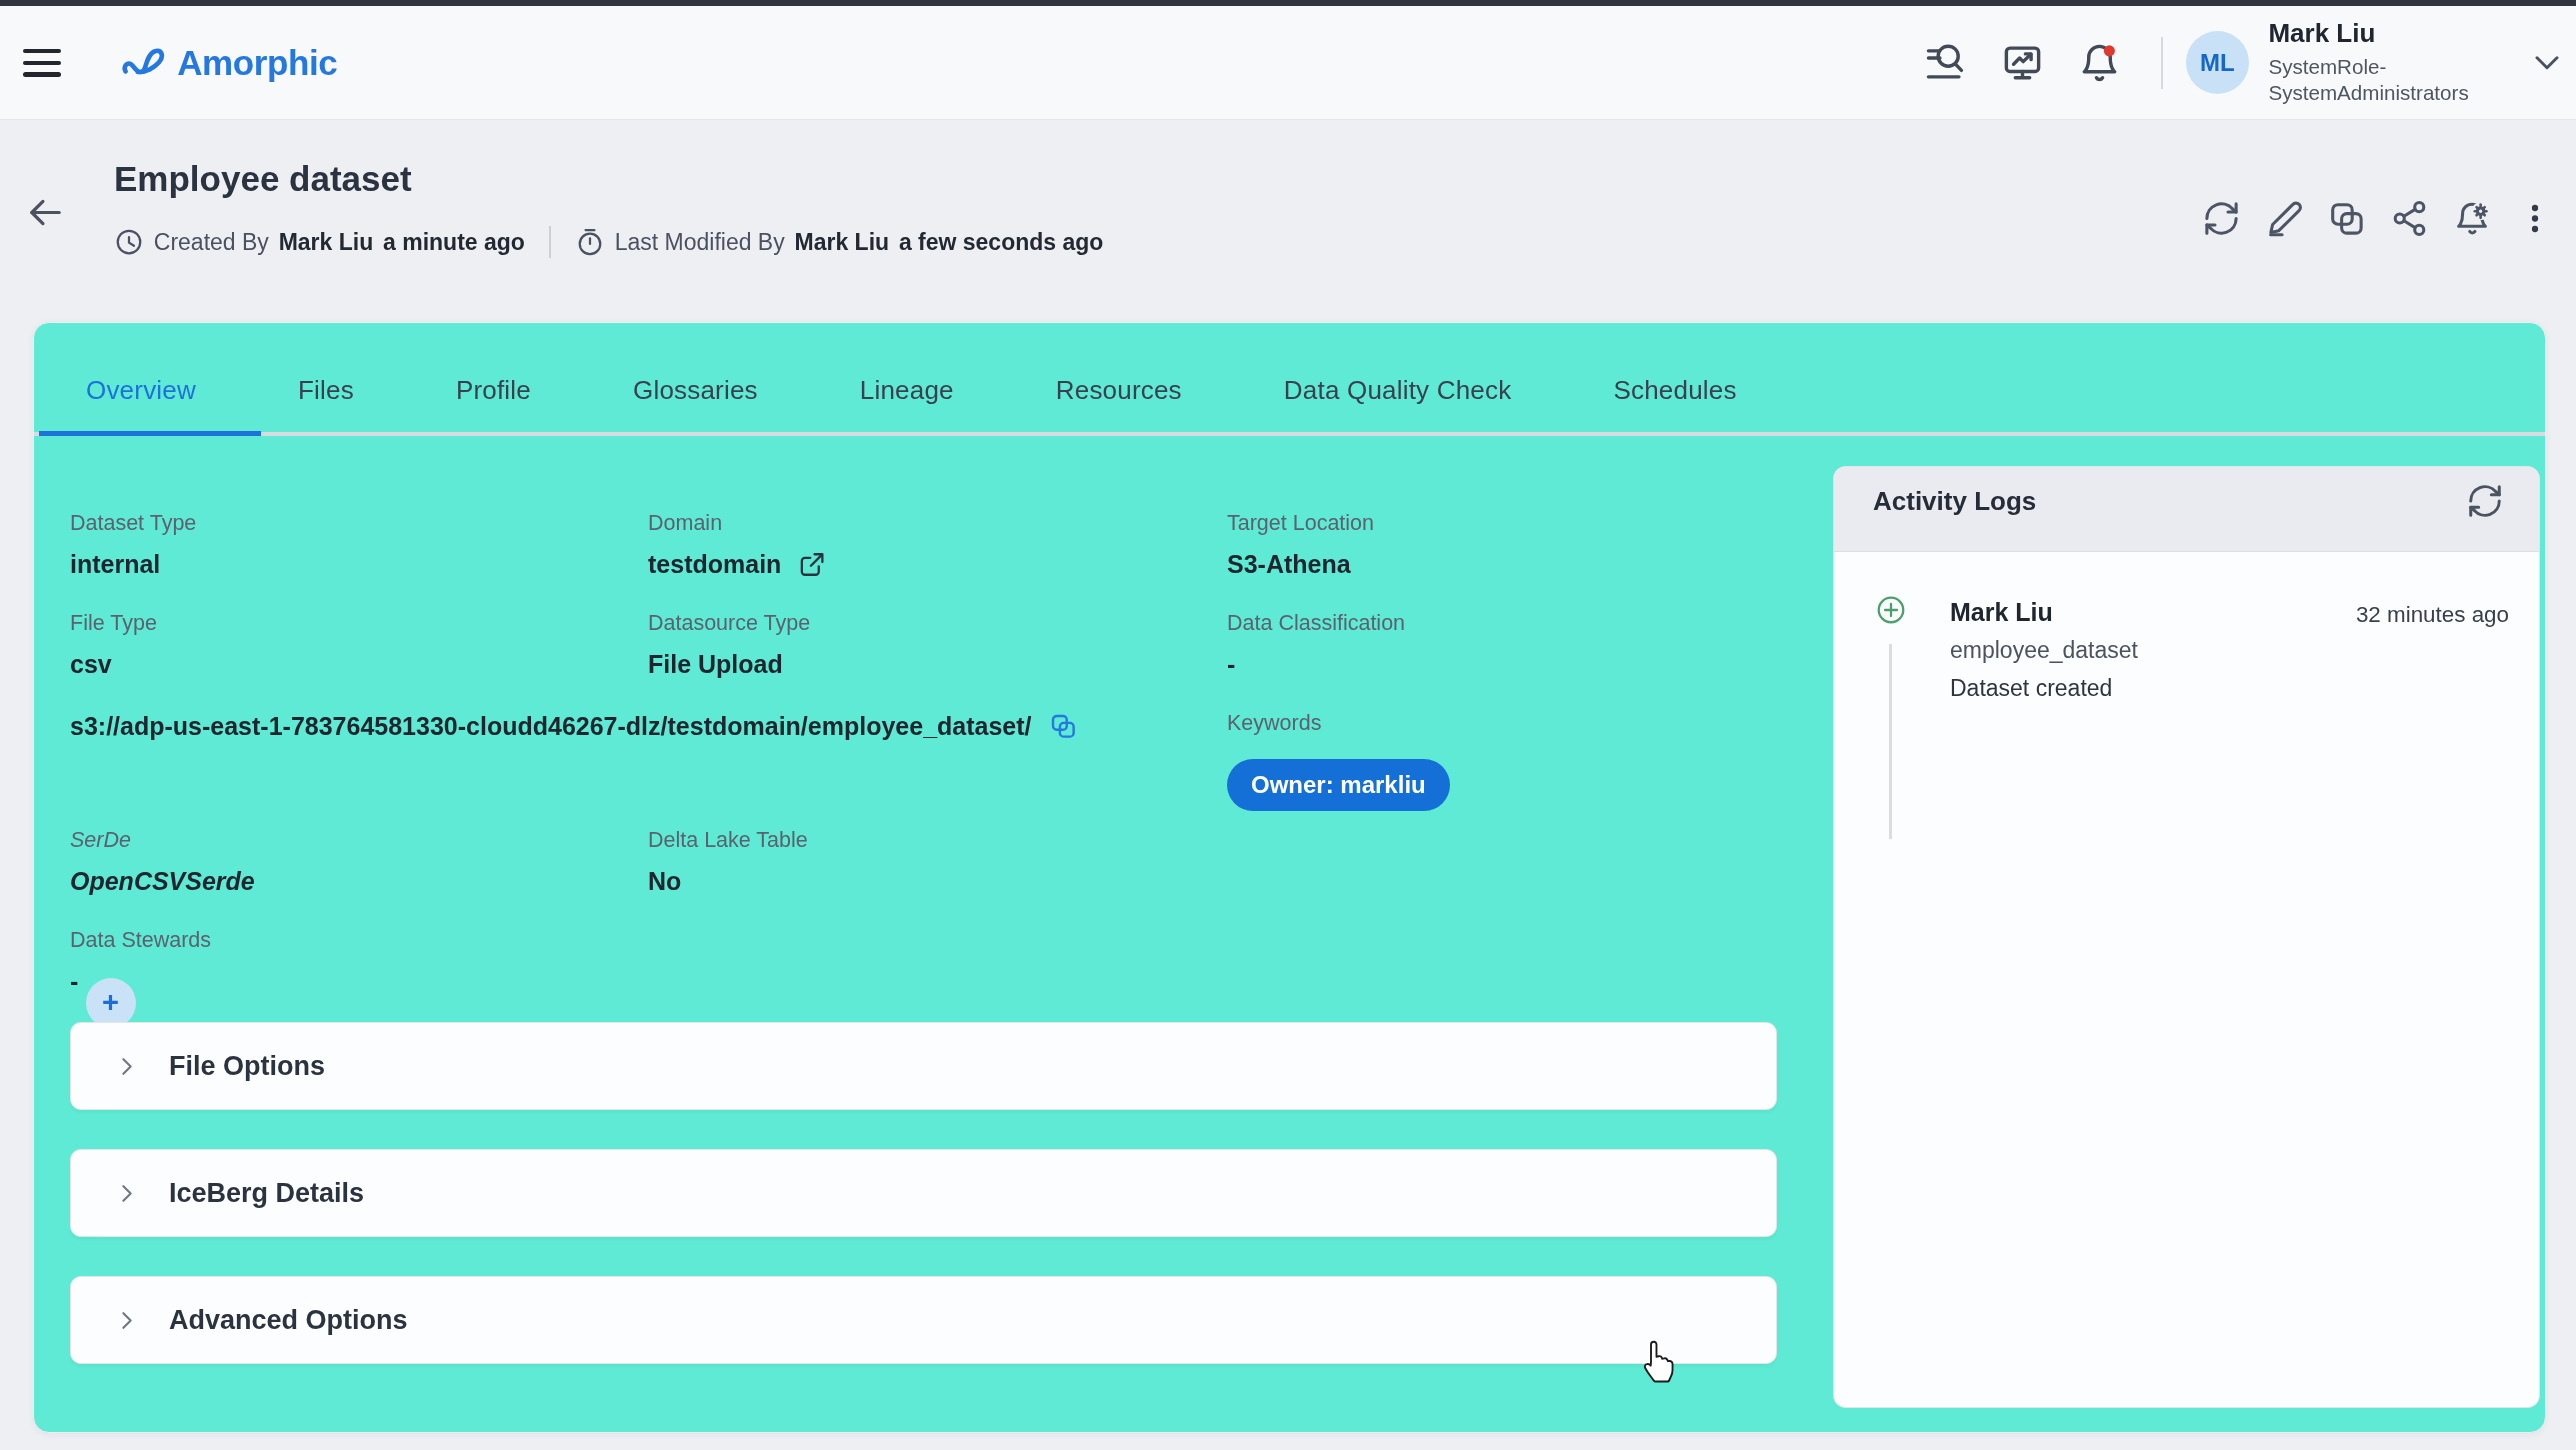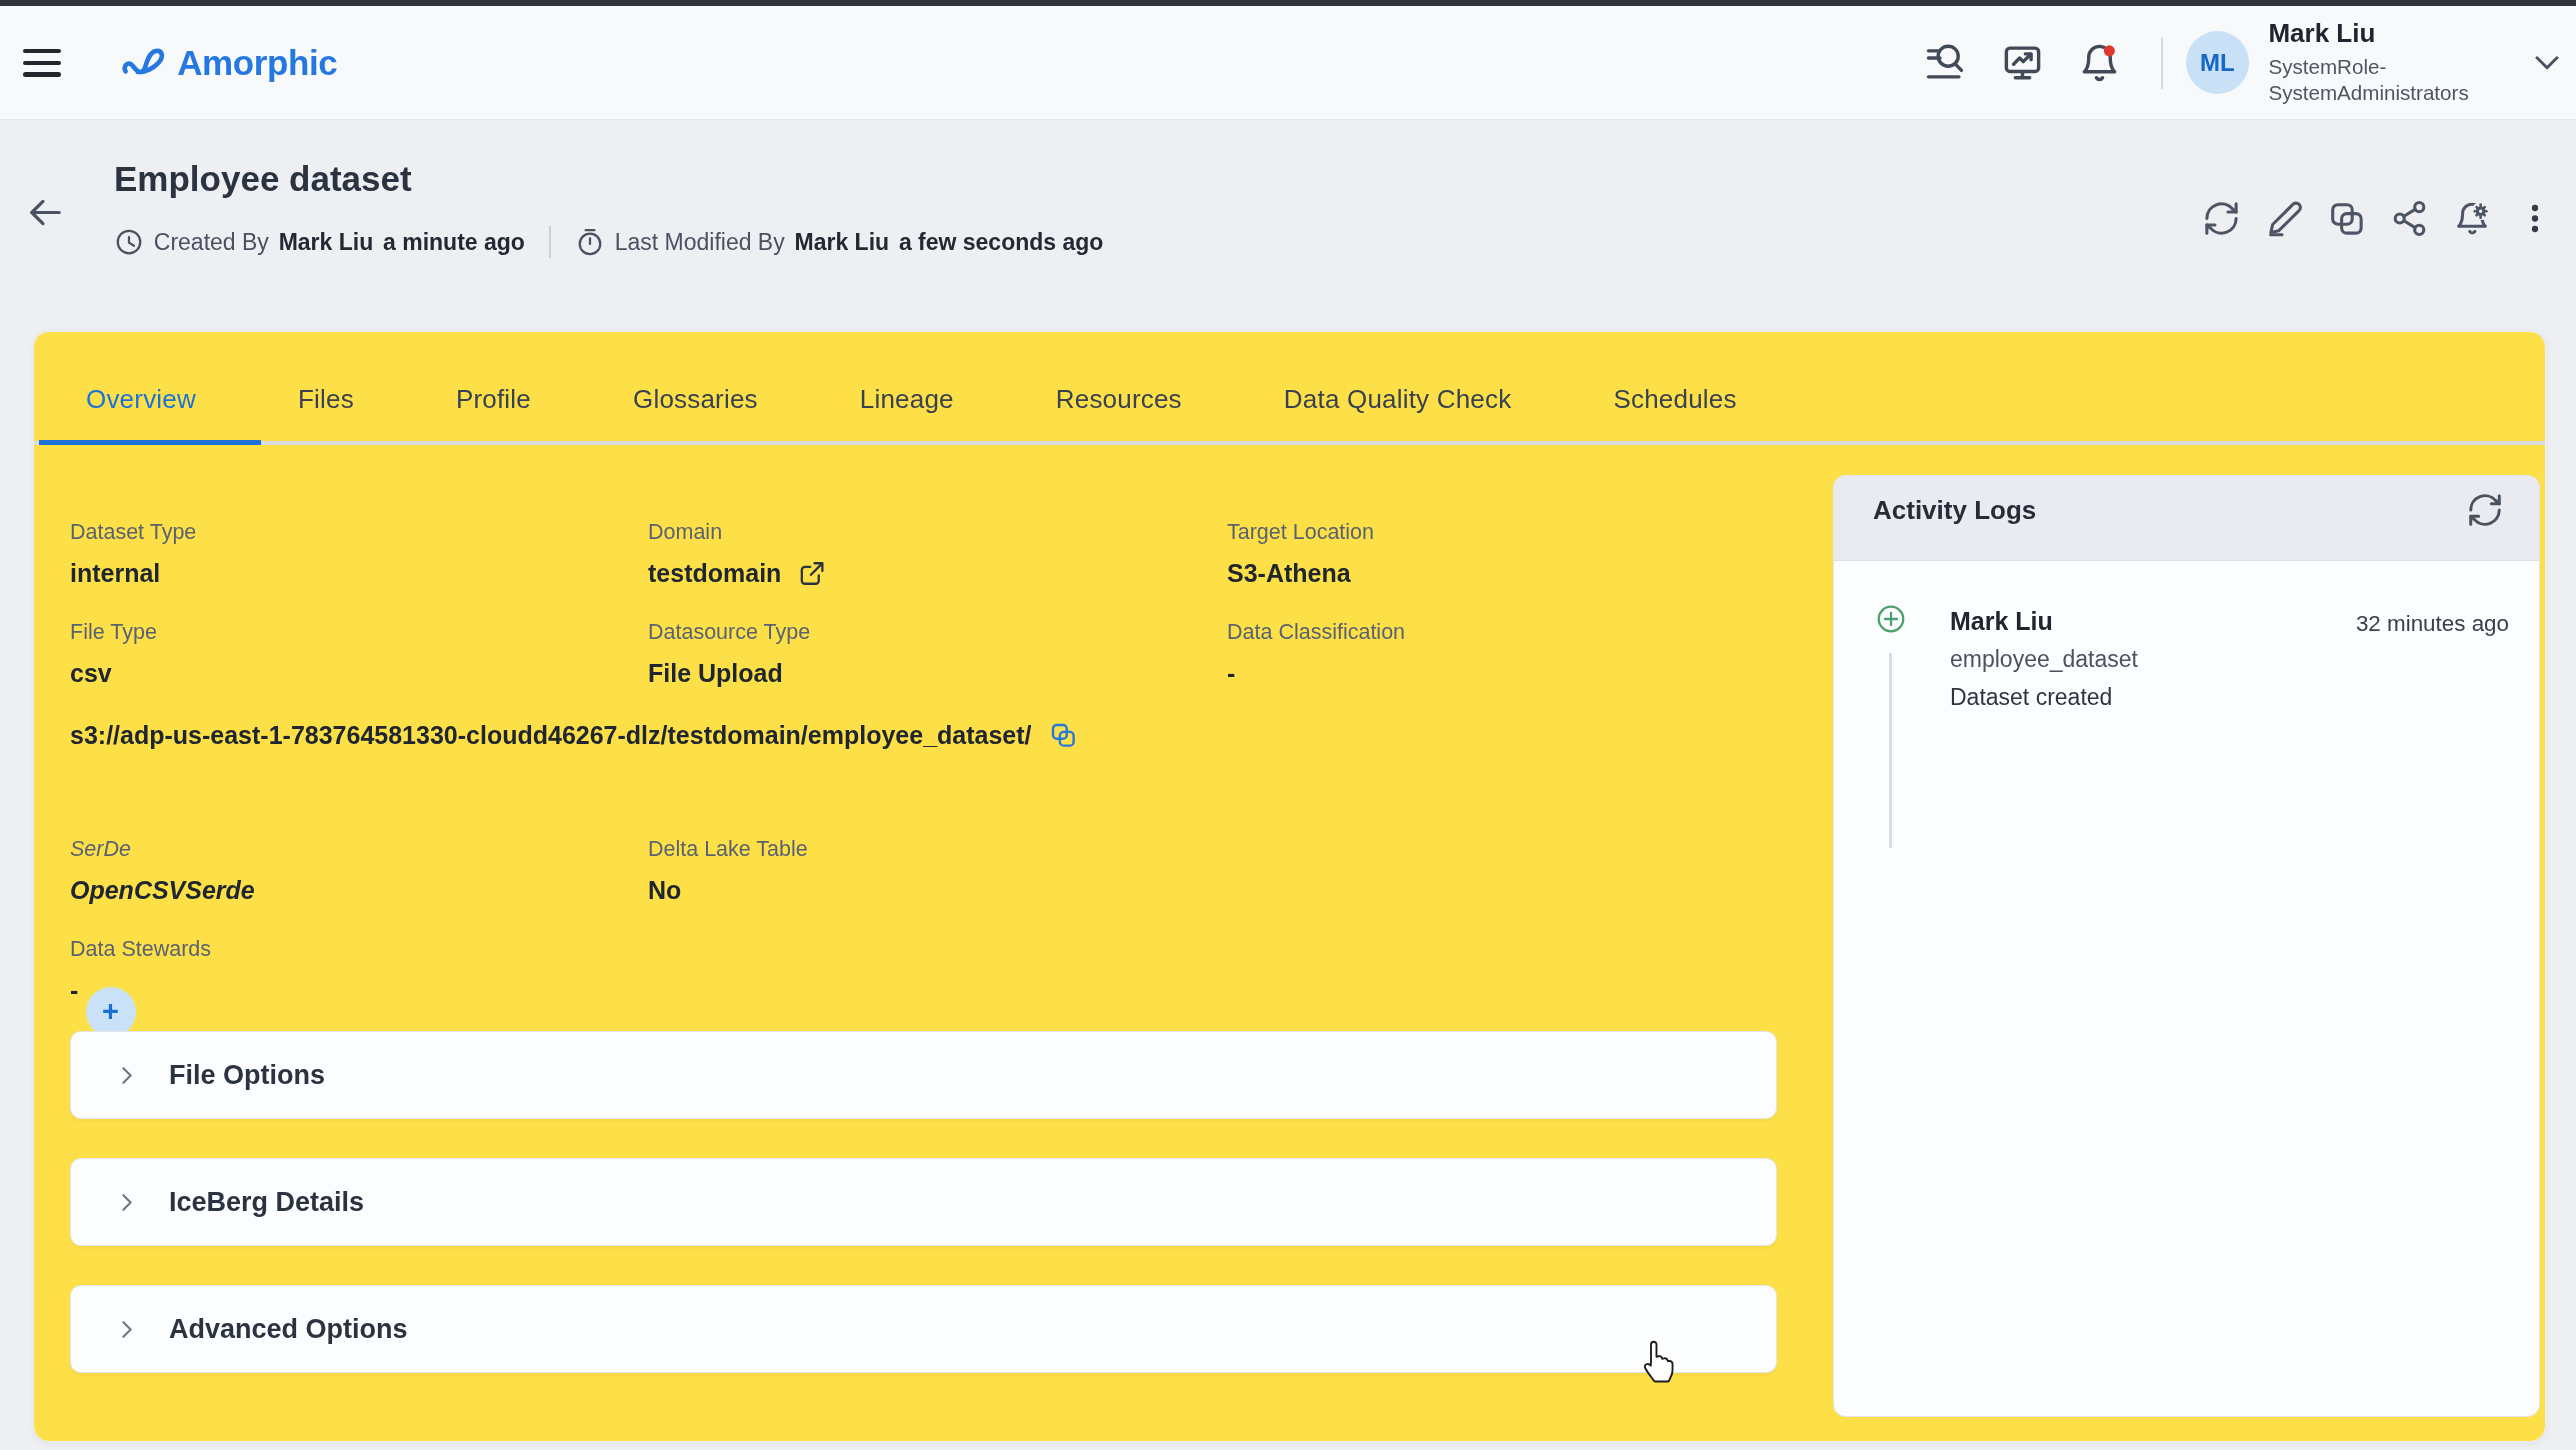--- a/index.html
+++ b/index.html
@@ -33,21 +33,21 @@
   .back-btn { position:absolute; left:25px; top:72px; width:41px; height:41px; }
   .page-title { position:absolute; left:114px; top:39px; font-size:35px; font-weight:600; color:#2b3240; }
   .meta-row { position:absolute; left:114px; top:106px; display:flex; align-items:center; gap:9.8px; font-size:23px; }
   .meta-label { color:#4a5160; }
   .meta-strong { color:#232933; font-weight:600; }
   .meta-divider { width:1.8px; height:32px; background:#ccd0d7; margin:0 14.3px; }
   .head-actions { position:absolute; right:19.7px; top:77px; display:flex; gap:19.7px; }
   .head-actions .icon-btn { width:43px; height:43px; }
 
   
-  .card { position:absolute; left:33px; right:30px; top:331px; height:1111px; background:#fde047;
+  .card { position:absolute; left:33px; right:30px; top:322px; height:1111px; background:#5eead4;
           border:1.8px solid #eceef2; border-radius:16px; box-shadow:0 1.8px 7.2px rgba(30,40,60,.05); }
 
   
   .tabs { position:absolute; top:0; left:0; right:0; height:113px; }
   .tab-list { display:flex; gap:102px; padding:52px 0 0 52px; }
   .tab { font-size:26px; font-weight:500; color:#394150; cursor:pointer; letter-spacing:0.2px; white-space:nowrap; }
   .tab.active { color:#1d72d9; }
   .tab-underline-gray { position:absolute; left:0; right:0; bottom:0; height:4.5px; background:#d8dbe0; }
   .tab-underline-blue { position:absolute; left:5.4px; bottom:0; width:222px; height:5.4px; background:#1d72d9; z-index:2; }
 
@@ -296,20 +296,24 @@
       <div class="val-row">
         <span class="val">s3://adp-us-east-1-783764581330-cloudd46267-dlz/testdomain/employee_dataset/</span>
         <button class="icon-btn">
           <svg width="30" height="30" viewBox="0 0 24 24" fill="none" stroke="#2478e0" stroke-width="1.9" stroke-linejoin="round">
             <rect x="4" y="4" width="11" height="11" rx="3"></rect>
             <rect x="9.5" y="9.5" width="11" height="11" rx="3"></rect>
           </svg>
         </button>
       </div>
     </div>
+    <div class="field" style="left:1193px; top:348px;">
+      <div class="lbl">Keywords</div>
+      <span class="badge">Owner: markliu</span>
+    </div>
 
     <div class="field" style="left:36px; top:465px;font-style:italic;">
       <div class="lbl">SerDe</div>
       <div class="val">OpenCSVSerde</div>
     </div>
     <div class="field" style="left:614px; top:465px;">
       <div class="lbl">Delta Lake Table</div>
       <div class="val">No</div>
     </div>
 

